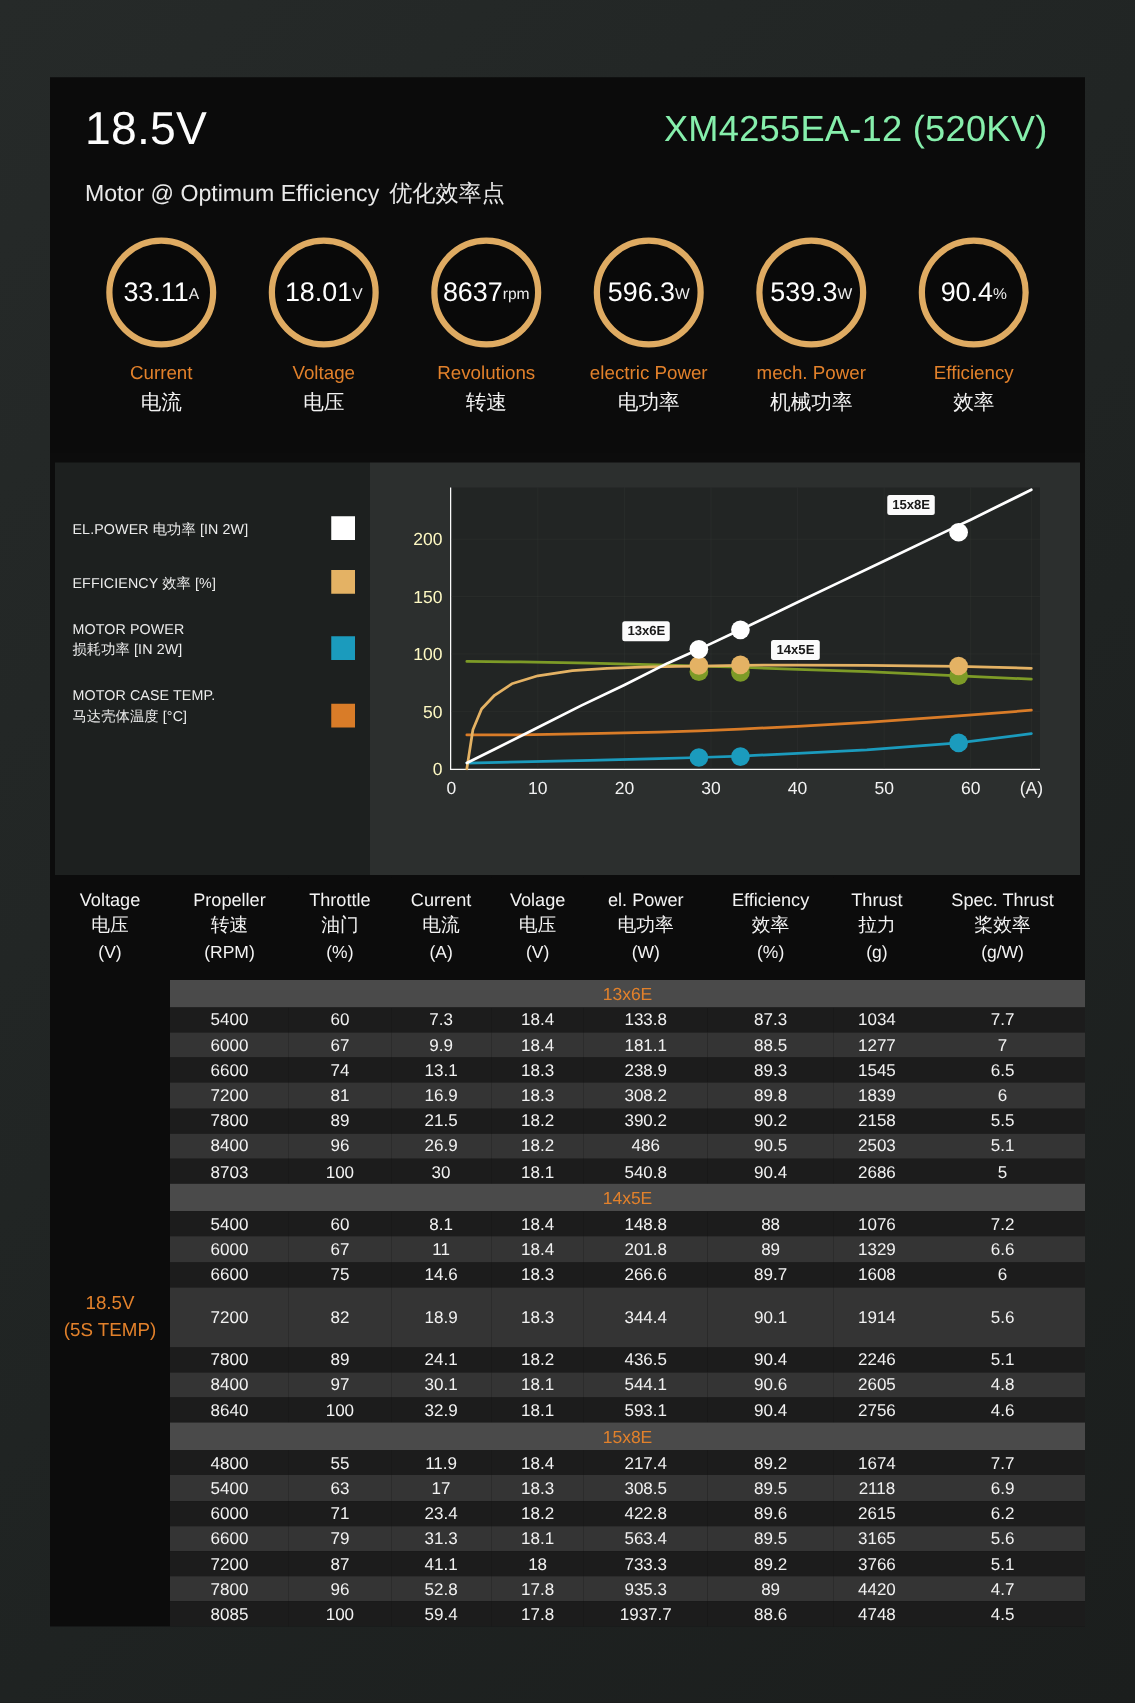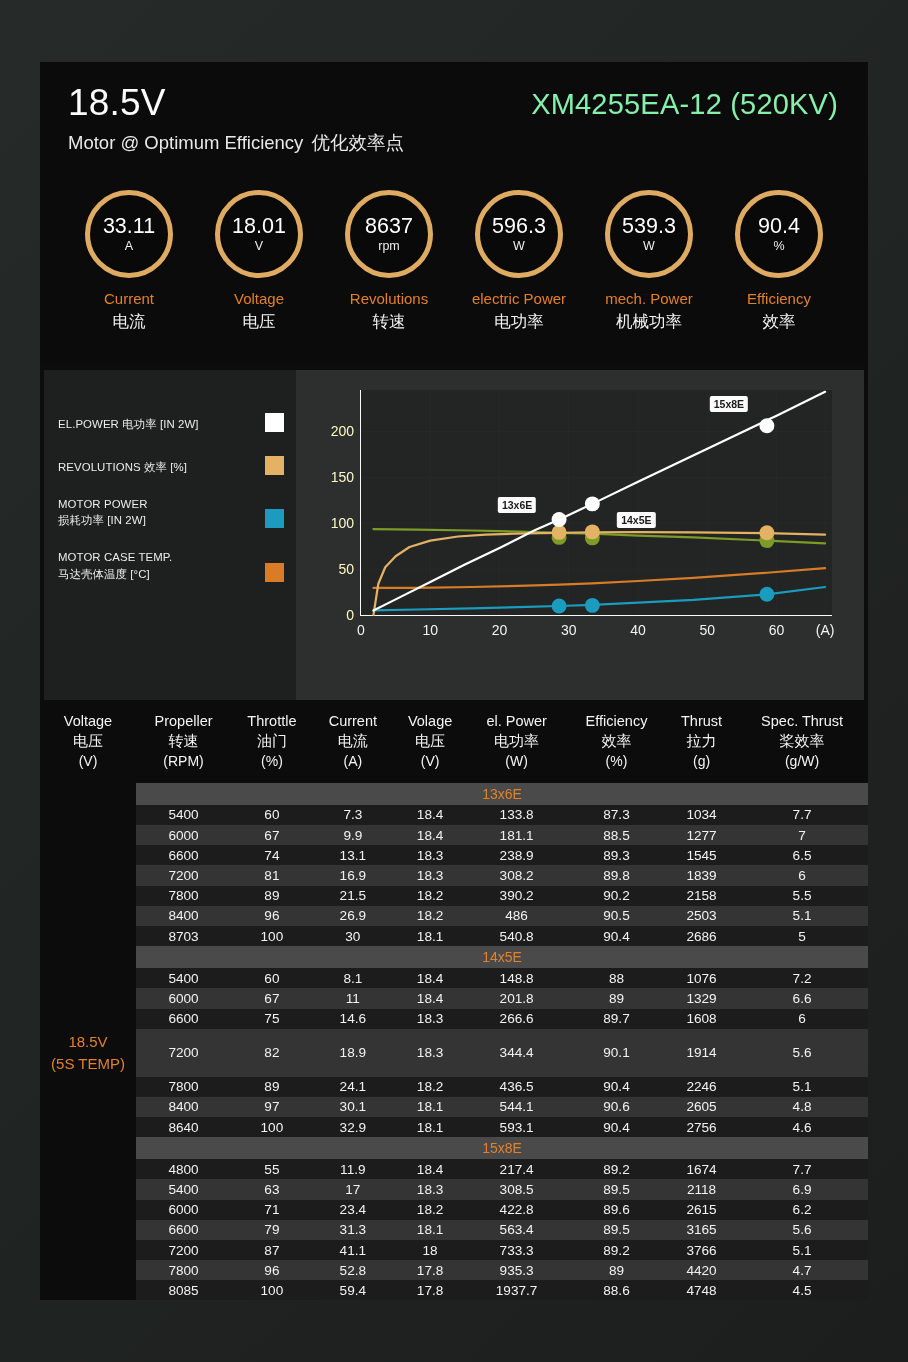--- a/index.html
+++ b/index.html
@@ -33,35 +33,36 @@
     position: absolute; left: 0; top: -4px;
     font-size: 37px; color: #fdfdfd; font-weight: 400;
     letter-spacing: .2px;
   }
   .hdr-model {
     position: absolute; right: 2px; top: 2px;
     font-size: 29px; color: #86efac; font-weight: 400;
     letter-spacing: .2px;
   }
   .hdr-sub {
+    margin-top: 12px;
     font-size: 18.5px; color: #e9e9e9; font-weight: 400;
   }
   .hdr-sub .cn { margin-left: 8px; }
 
   .gauges {
     position: absolute;
     left: 28px; right: 28px; top: 128px;
     display: flex; justify-content: space-between;
   }
   .gauge { width: 122px; text-align: center; position: relative; }
   .ring {
     width: 88px; height: 88px; margin: 0 auto;
     border-radius: 50%;
     border: 5px solid #dfab62;
-    display: flex; flex-direction: column;
+    display: flex; 
     align-items: center; justify-content: center;
     background: #090909;
   }
   .ring .val { font-size: 21.5px; color: #ffffff; line-height: 1.05; }
   .ring .unit { font-size: 12.5px; color: #ededed; margin-top: 1px; }
   .g-en { margin-top: 12px; font-size: 15px; color: #e2812b; white-space: nowrap; }
   .g-cn { margin-top: 4px; font-size: 16.5px; color: #f2f2f2; }
 
   
   .middle {
@@ -241,21 +242,21 @@
 
   <div class="middle">
 
     <div class="legend-panel">
       <div id="legend-list">
           <div class="leg-row">
             <div class="leg-txt"><span>EL.POWER 电功率 [IN 2W]</span></div>
             <div class="leg-swatch" style="background:#ffffff"></div>
           </div>
           <div class="leg-row">
-            <div class="leg-txt"><span>REVOLUTIONS 效率 [%]</span></div>
+            <div class="leg-txt"><span>EFFICIENCY 效率 [%]</span></div>
             <div class="leg-swatch" style="background:#e4b264"></div>
           </div>
           <div class="leg-row">
             <div class="leg-txt"><span>MOTOR POWER</span><br><span>损耗功率 [IN 2W]</span></div>
             <div class="leg-swatch" style="background:#1b9bbd"></div>
           </div>
           <div class="leg-row">
             <div class="leg-txt"><span>MOTOR CASE TEMP.</span><br><span>马达壳体温度 [°C]</span></div>
             <div class="leg-swatch" style="background:#d97c28"></div>
           </div>

